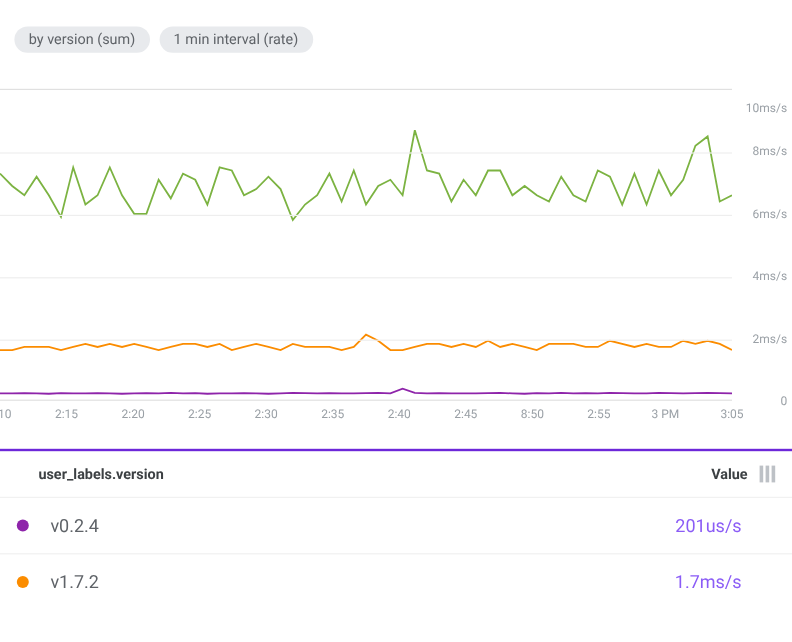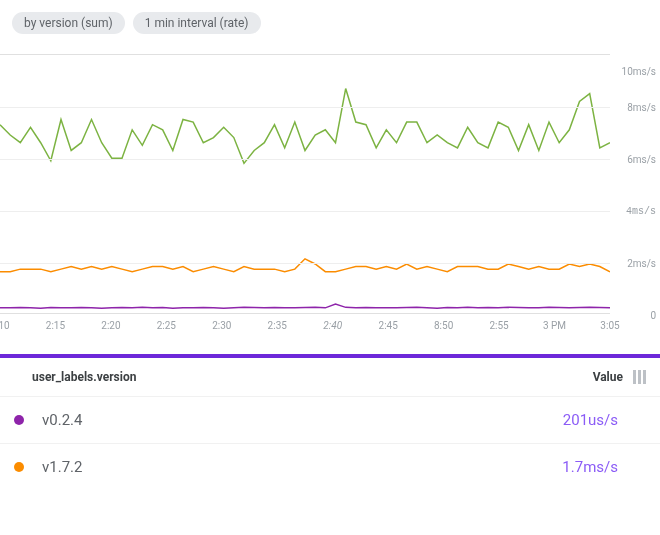--- a/index.html
+++ b/index.html
@@ -7,21 +7,21 @@
     margin: 0;
     font-family: -apple-system, BlinkMacSystemFont, "Segoe UI", Roboto, Arial, sans-serif;
     font-size: 13px;
     color: #3c4043;
     background: #fff;
     width: 660px;
   }
   .pills {
     display: flex;
     gap: 8px;
-    padding: 12px 12px;
+    padding: 22px 12px;
     text-align: center;
   }
   .pill {
     background: #e8eaed;
     color: #5f6368;
     border-radius: 12px;
     padding: 4px 12px;
     font-size: 12px;
   }
   .chart-wrap {
@@ -61,21 +61,21 @@
   }
   .x-tick {
     position: absolute;
     top: 6px;
     color: #9aa0a6;
     font-size: 10px;
     transform: translateX(-50%);
     white-space: nowrap;
   }
   .legend {
-    border-top: 4px solid #6d28d9;
+    border-top: 2px solid #6d28d9;
   }
   .legend-header {
     display: flex;
     align-items: center;
     padding: 12px 14px;
     font-size: 12px;
   }
   .legend-header .col-name {
     font-weight: bold;
     margin-left: 18px;
@@ -126,35 +126,35 @@
 
     <svg class="plot" preserveAspectRatio="none" viewBox="0 0 1000 260">
         <polyline points="0.0,70.2 16.7,80.6 33.3,88.4 50.0,72.8 66.7,88.4 83.3,106.6 100.0,65.0 116.7,96.2 133.3,88.4 150.0,65.0 166.7,88.4 183.3,104.0 200.0,104.0 216.7,75.4 233.3,91.0 250.0,70.2 266.7,75.4 283.3,96.2 300.0,65.0 316.7,67.6 333.3,88.4 350.0,83.2 366.7,72.8 383.3,83.2 400.0,109.2 416.7,96.2 433.3,88.4 450.0,70.2 466.7,93.6 483.3,67.6 500.0,96.2 516.7,80.6 533.3,75.4 550.0,88.4 566.7,33.8 583.3,67.6 600.0,70.2 616.7,93.6 633.3,75.4 650.0,88.4 666.7,67.6 683.3,67.6 700.0,88.4 716.7,80.6 733.3,88.4 750.0,93.6 766.7,72.8 783.3,88.4 800.0,93.6 816.7,67.6 833.3,72.8 850.0,96.2 866.7,70.2 883.3,96.2 900.0,67.6 916.7,88.4 933.3,75.4 950.0,46.8 966.7,39.0 983.3,93.6 1000.0,88.4" fill="none" stroke="#7cb342" stroke-width="1.5" vector-effect="non-scaling-stroke"></polyline>
         <polyline points="0.0,218.4 16.7,218.4 33.3,215.8 50.0,215.8 66.7,215.8 83.3,218.4 100.0,215.8 116.7,213.2 133.3,215.8 150.0,213.2 166.7,215.8 183.3,213.2 200.0,215.8 216.7,218.4 233.3,215.8 250.0,213.2 266.7,213.2 283.3,215.8 300.0,213.2 316.7,218.4 333.3,215.8 350.0,213.2 366.7,215.8 383.3,218.4 400.0,213.2 416.7,215.8 433.3,215.8 450.0,215.8 466.7,218.4 483.3,215.8 500.0,205.4 516.7,210.6 533.3,218.4 550.0,218.4 566.7,215.8 583.3,213.2 600.0,213.2 616.7,215.8 633.3,213.2 650.0,215.8 666.7,210.6 683.3,215.8 700.0,213.2 716.7,215.8 733.3,218.4 750.0,213.2 766.7,213.2 783.3,213.2 800.0,215.8 816.7,215.8 833.3,210.6 850.0,213.2 866.7,215.8 883.3,213.2 900.0,215.8 916.7,215.8 933.3,210.6 950.0,213.2 966.7,210.6 983.3,213.2 1000.0,218.4" fill="none" stroke="#fb8c00" stroke-width="1.5" vector-effect="non-scaling-stroke"></polyline>
         <polyline points="0.0,254.8 16.7,254.8 33.3,254.5 50.0,254.8 66.7,255.1 83.3,254.5 100.0,254.8 116.7,254.8 133.3,254.5 150.0,254.8 166.7,255.1 183.3,254.8 200.0,254.5 216.7,254.8 233.3,254.3 250.0,254.8 266.7,254.5 283.3,255.1 300.0,254.8 316.7,254.8 333.3,254.5 350.0,254.8 366.7,255.1 383.3,254.8 400.0,254.3 416.7,254.5 433.3,254.8 450.0,254.5 466.7,254.8 483.3,254.8 500.0,254.5 516.7,254.3 533.3,254.8 550.0,250.9 566.7,254.3 583.3,254.8 600.0,254.5 616.7,254.8 633.3,254.8 650.0,254.8 666.7,254.5 683.3,254.3 700.0,254.8 716.7,255.1 733.3,254.5 750.0,254.8 766.7,254.3 783.3,254.8 800.0,254.5 816.7,254.8 833.3,254.3 850.0,254.5 866.7,254.8 883.3,254.8 900.0,254.3 916.7,254.5 933.3,254.8 950.0,254.5 966.7,254.3 983.3,254.5 1000.0,254.8" fill="none" stroke="#8e24aa" stroke-width="1.5" vector-effect="non-scaling-stroke"></polyline>
       </svg>
   <div class="y-label" style="top: 260px;">0</div>
       <div class="gridline" style="top: 208px;"></div>
       <div class="y-label" style="top: 208px;">2ms/s</div>
       <div class="gridline" style="top: 156px;"></div>
-      <div class="y-label" style="top: 156px; font-family: Liberation Mono, monospace;">4ms/s</div>
+      <div class="y-label" style="top: 156px;">4ms/s</div>
       <div class="gridline" style="top: 104px;"></div>
       <div class="y-label" style="top: 104px;">6ms/s</div>
       <div class="gridline" style="top: 52px;"></div>
       <div class="y-label" style="top: 52px;">8ms/s</div>
       <div class="y-label" style="top: 0px; margin-top: 16px;">10ms/s</div>
     </div>
   <div class="x-axis">
       <div class="x-tick" style="left: 0%;">2:10</div>
       <div class="x-tick" style="left: 9.09091%;">2:15</div>
       <div class="x-tick" style="left: 18.1818%;">2:20</div>
       <div class="x-tick" style="left: 27.2727%;">2:25</div>
       <div class="x-tick" style="left: 36.3636%;">2:30</div>
       <div class="x-tick" style="left: 45.4545%;">2:35</div>
-      <div class="x-tick" style="left: 54.5455%; font-style: italic;">2:40</div>
+      <div class="x-tick" style="left: 54.5455%;">2:40</div>
       <div class="x-tick" style="left: 63.6364%; text-align: right;">2:45</div>
       <div class="x-tick" style="left: 72.7273%;">8:50</div>
       <div class="x-tick" style="left: 81.8182%;">2:55</div>
       <div class="x-tick" style="left: 90.9091%;">3 PM</div>
       <div class="x-tick" style="left: 100%;">3:05</div>
     </div>
 </div>
 
 <div class="legend">
   <div class="legend-header">

